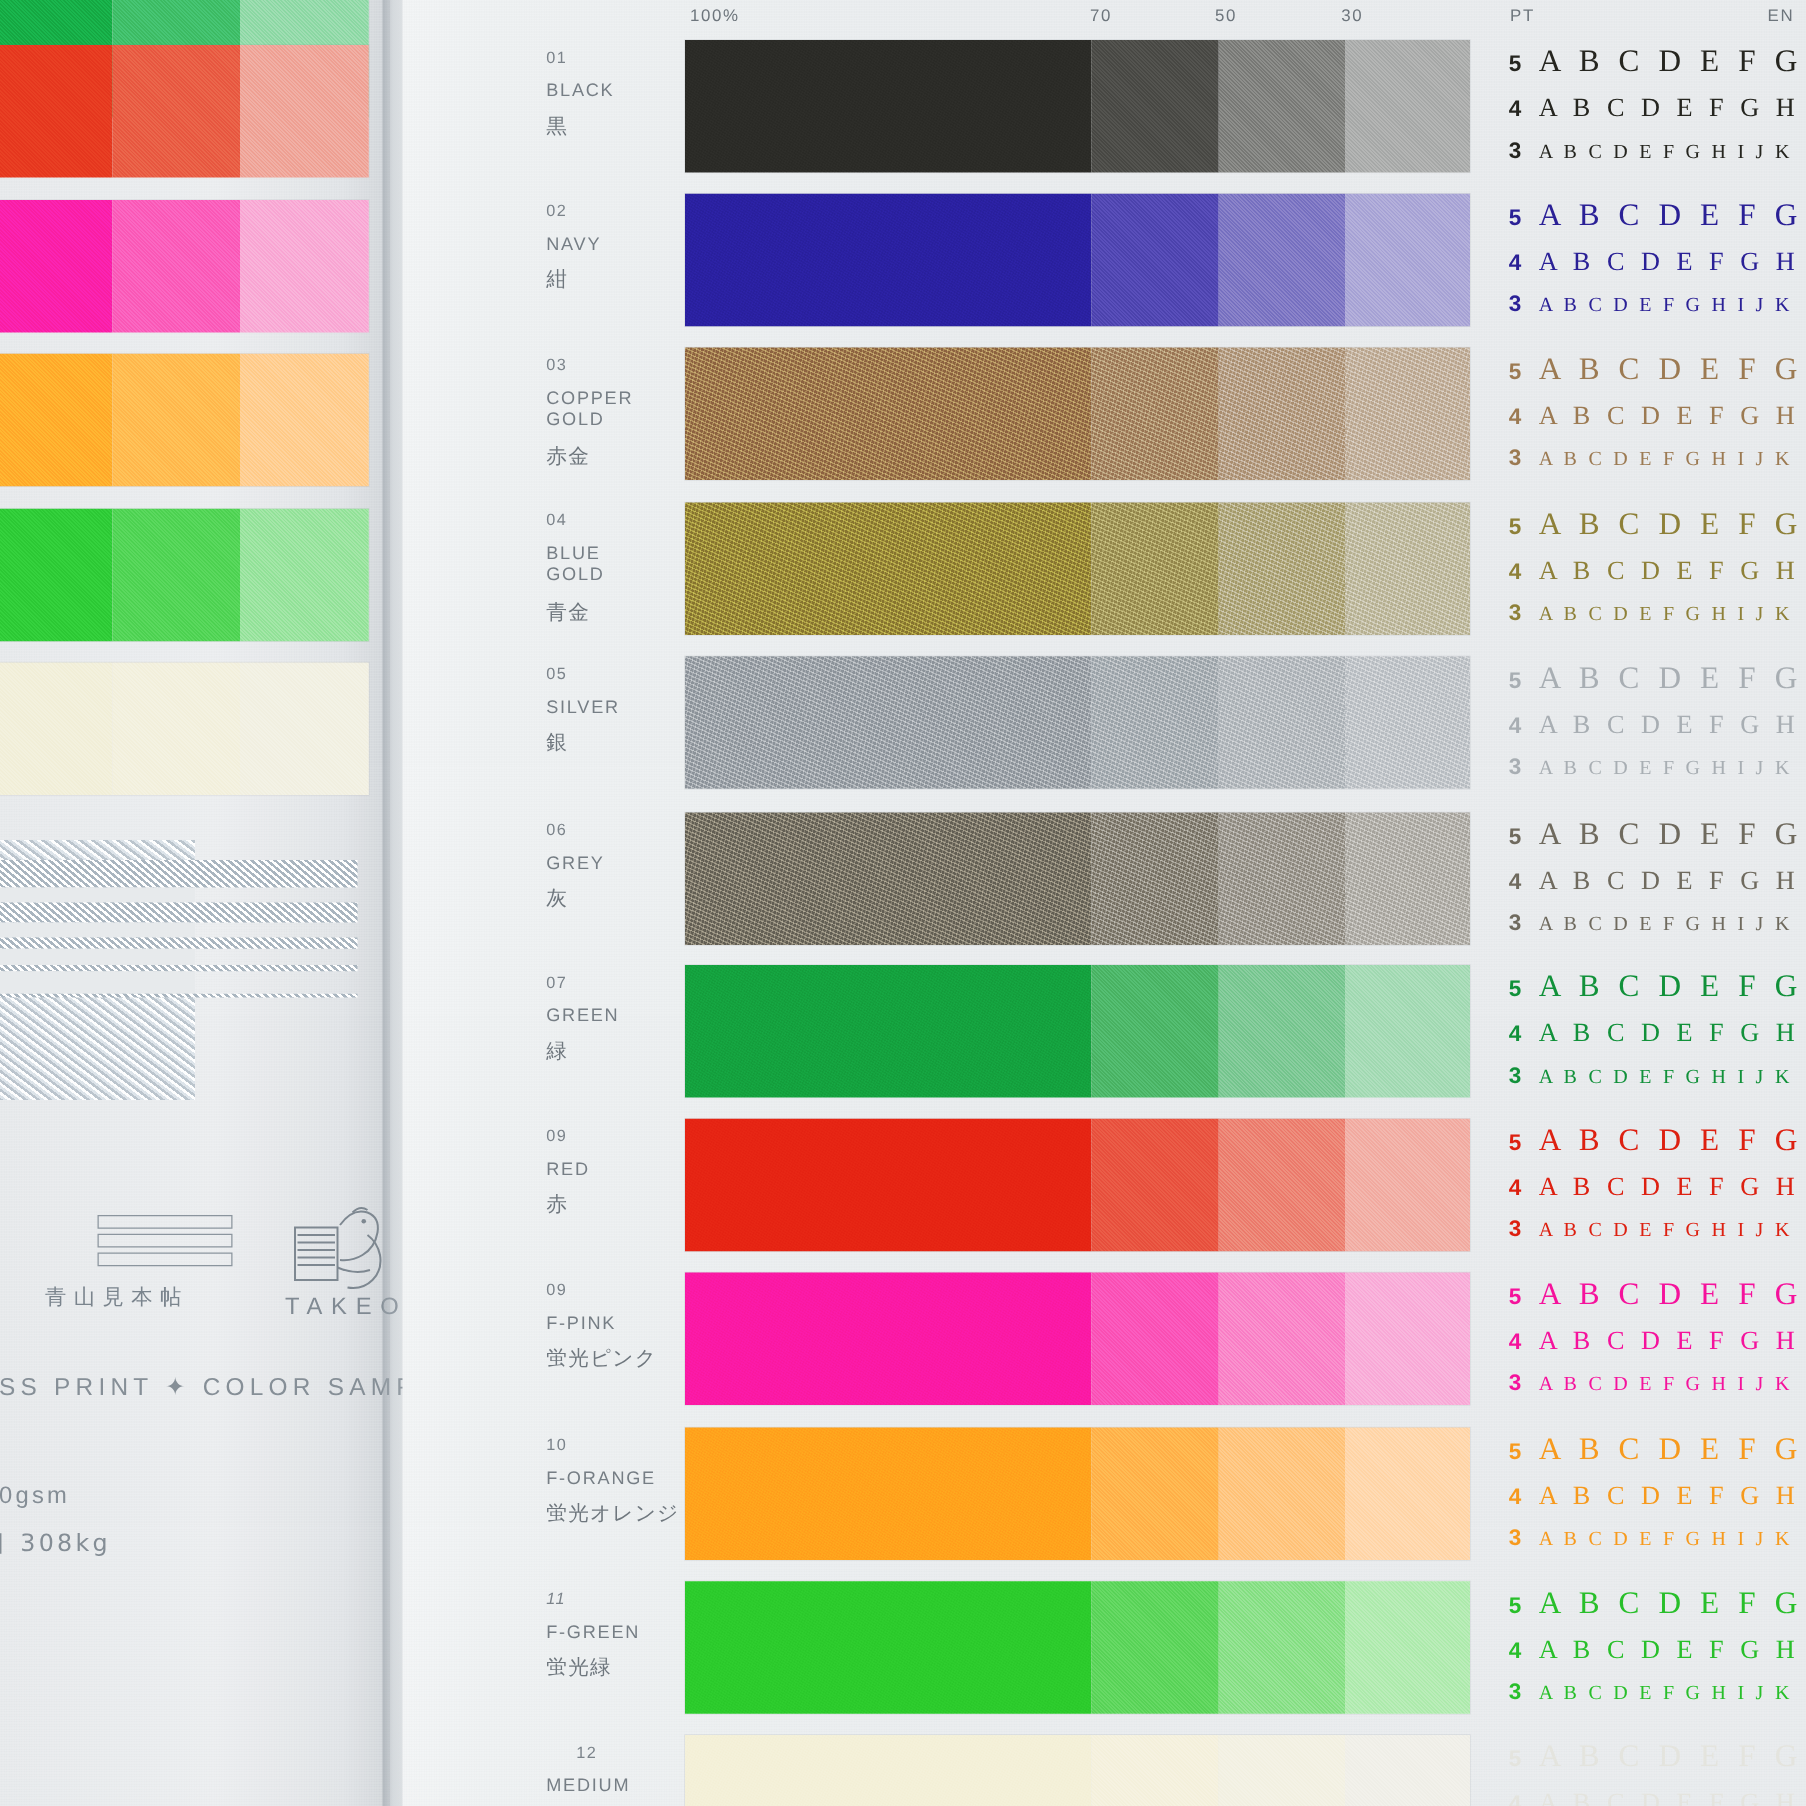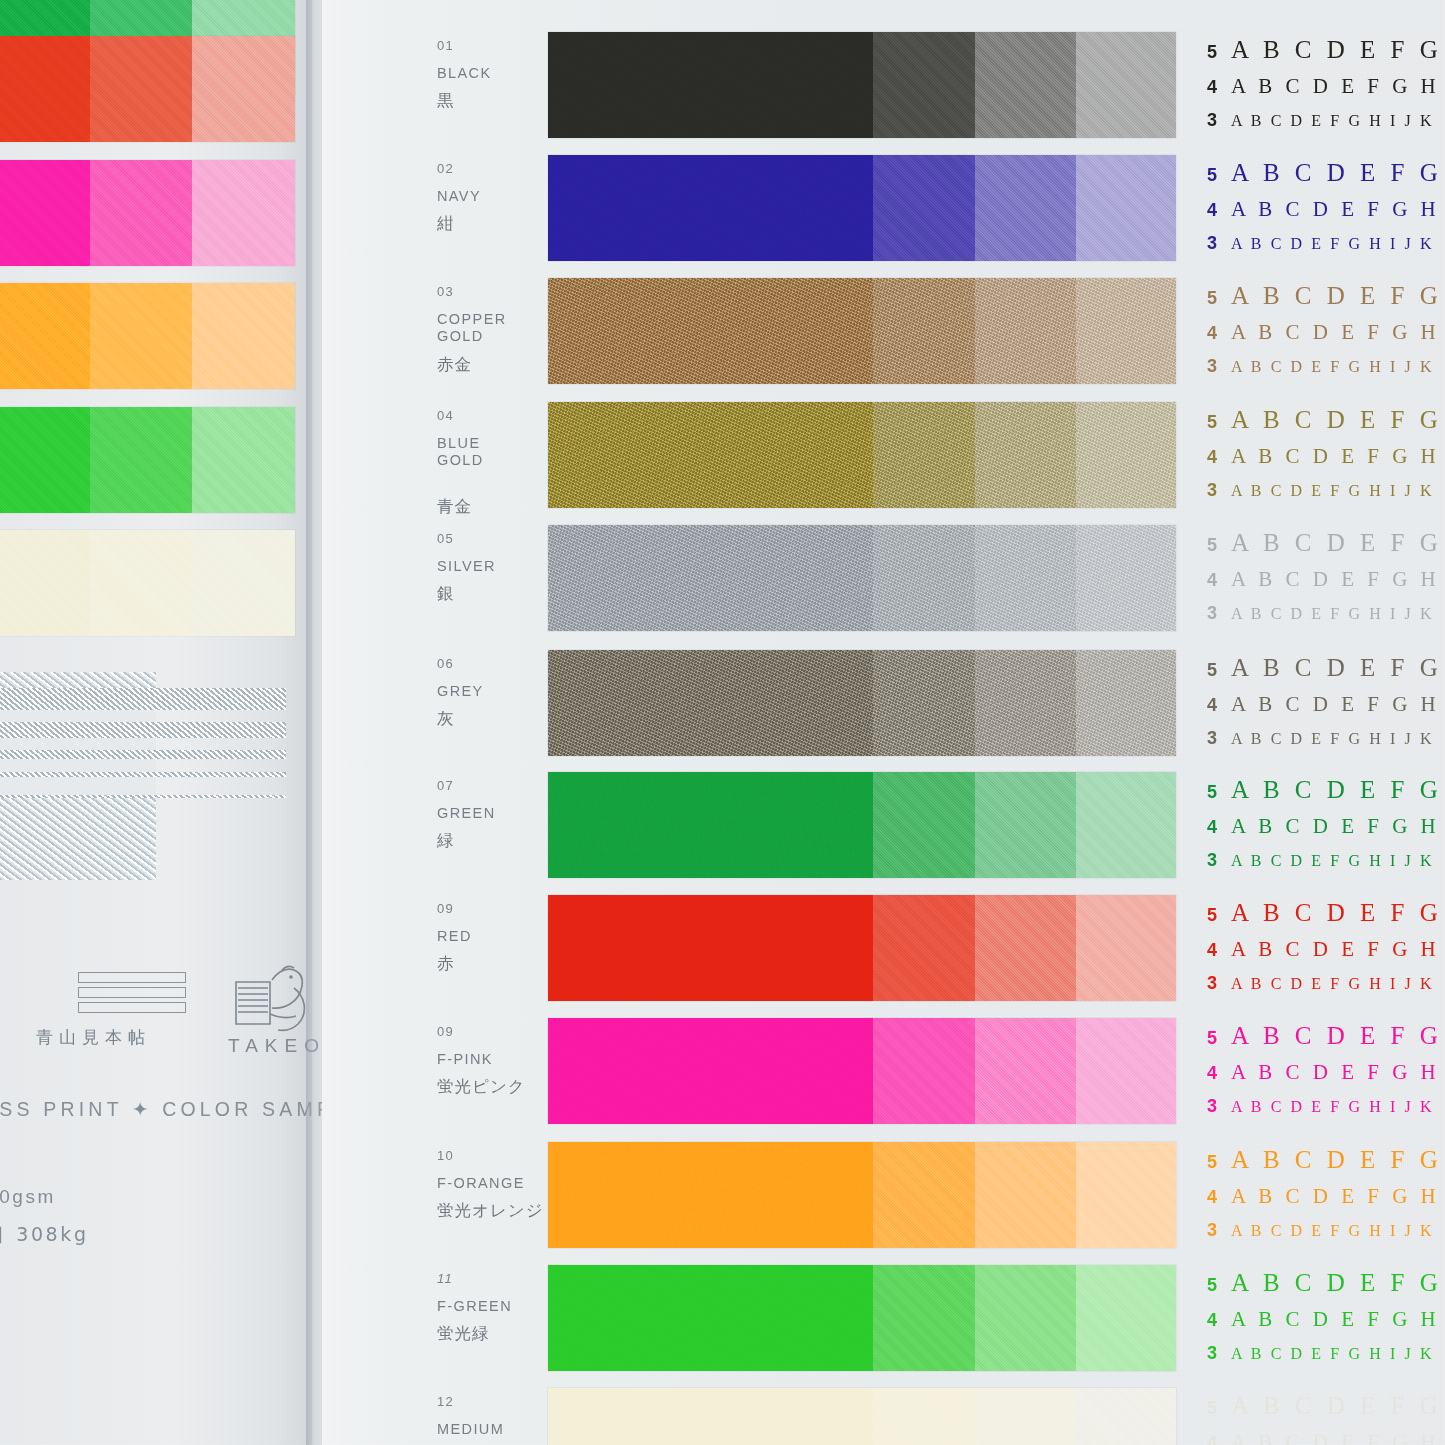--- a/index.html
+++ b/index.html
@@ -199,20 +199,28 @@
     <div id="spec1">60gsm</div>
     <div id="spec2">目  308kg</div>
   </div>
 
   <div id="gutter"></div>
 
   <div id="right-page">
     <div class="grain"></div>
   </div>
 
+  <div id="col-header">
+      <div class="hl" style="left: 552px;">100%</div>
+      <div class="hl" style="left: 872px;">70</div>
+      <div class="hl" style="left: 972px;">50</div>
+      <div class="hl" style="left: 1073px;">30</div>
+      <div class="hl" style="left: 1208px;">PT</div>
+      <div class="hl" style="left: 1414px;">EN</div>
+    </div>
 
   <div id="rows">
       <div class="row" style="top: 32px; height: 118px;">
         <div class="rnum" style="top: 6px;">01</div>
         <div class="rname" style="top: 33px;">BLACK</div>
         <div class="rjp" style="top: 58px;">黒</div>
         <div class="swatch" style="top: 0px;">
           <div class="seg s100" style="background: rgb(43, 43, 39);"></div>
           <div class="seg s70" style="background: rgb(74, 74, 70);"></div>
           <div class="seg s50" style="background: rgb(125, 126, 123);"></div>
@@ -279,21 +287,21 @@
           </div>
           <div class="tline t3">
             <span class="tsize" style="color: rgb(156, 122, 82);">3</span>
             <span class="tsample" style="color: rgb(156, 122, 82);">A B C D E F G H I J K</span>
           </div>
         </div>
       </div>
       <div class="row" style="top: 402px; height: 118px;">
         <div class="rnum" style="top: 6px;">04</div>
         <div class="rname" style="top: 33px;">BLUE<br>GOLD</div>
-        <div class="rjp" style="top: 94px;">青金</div>
+        <div class="rjp" style="top: 77px;">青金</div>
         <div class="swatch" style="top: 0px;">
           <div class="seg s100 metal" style="background: rgb(155, 139, 58);"></div>
           <div class="seg s70 metal" style="background: rgb(165, 154, 93);"></div>
           <div class="seg s50 metal" style="background: rgb(179, 171, 130);"></div>
           <div class="seg s30 metal" style="background: rgb(194, 189, 163);"></div>
         </div>
         <div class="type" style="top: 4px;">
           <div class="tline t5">
             <span class="tsize" style="color: rgb(142, 128, 56);">5</span>
             <span class="tsample" style="color: rgb(142, 128, 56);">A B C D E F G</span>
@@ -477,21 +485,21 @@
             <span class="tsize" style="color: rgb(40, 191, 42);">4</span>
             <span class="tsample" style="color: rgb(40, 191, 42);">A B C D E F G H</span>
           </div>
           <div class="tline t3">
             <span class="tsize" style="color: rgb(40, 191, 42);">3</span>
             <span class="tsample" style="color: rgb(40, 191, 42);">A B C D E F G H I J K</span>
           </div>
         </div>
       </div>
       <div class="row" style="top: 1388px; height: 118px;">
-        <div class="rnum" style="top: 6px;">12</div>
+        <div class="rnum" style="top: 6px; margin-left: 24px;">12</div>
         <div class="rname" style="top: 33px;">MEDIUM</div>
         <div class="swatch" style="top: 0px;">
           <div class="seg s100" style="background: rgb(244, 240, 216);"></div>
           <div class="seg s70" style="background: rgb(245, 241, 221);"></div>
           <div class="seg s50" style="background: rgb(243, 241, 227);"></div>
           <div class="seg s30" style="background: rgb(240, 239, 232);"></div>
         </div>
         <div class="type" style="top: 4px;">
           <div class="tline t5">
             <span class="tsize" style="color: rgb(228, 228, 222);">5</span>

